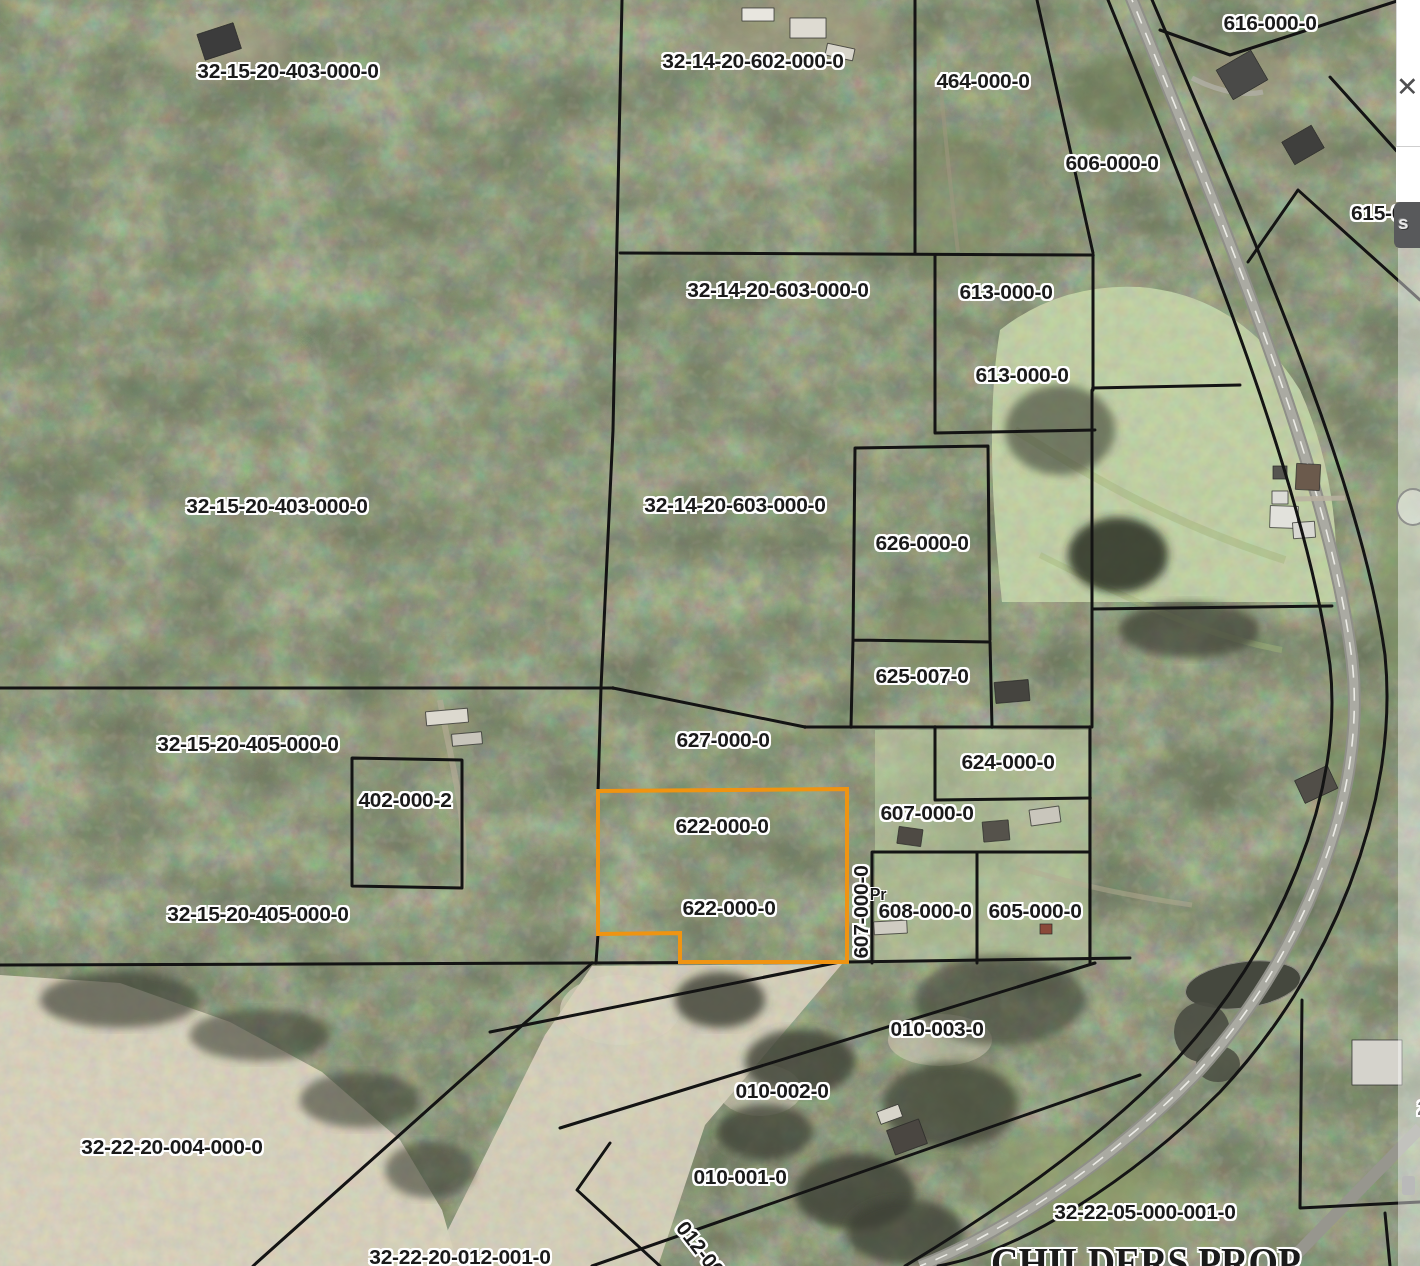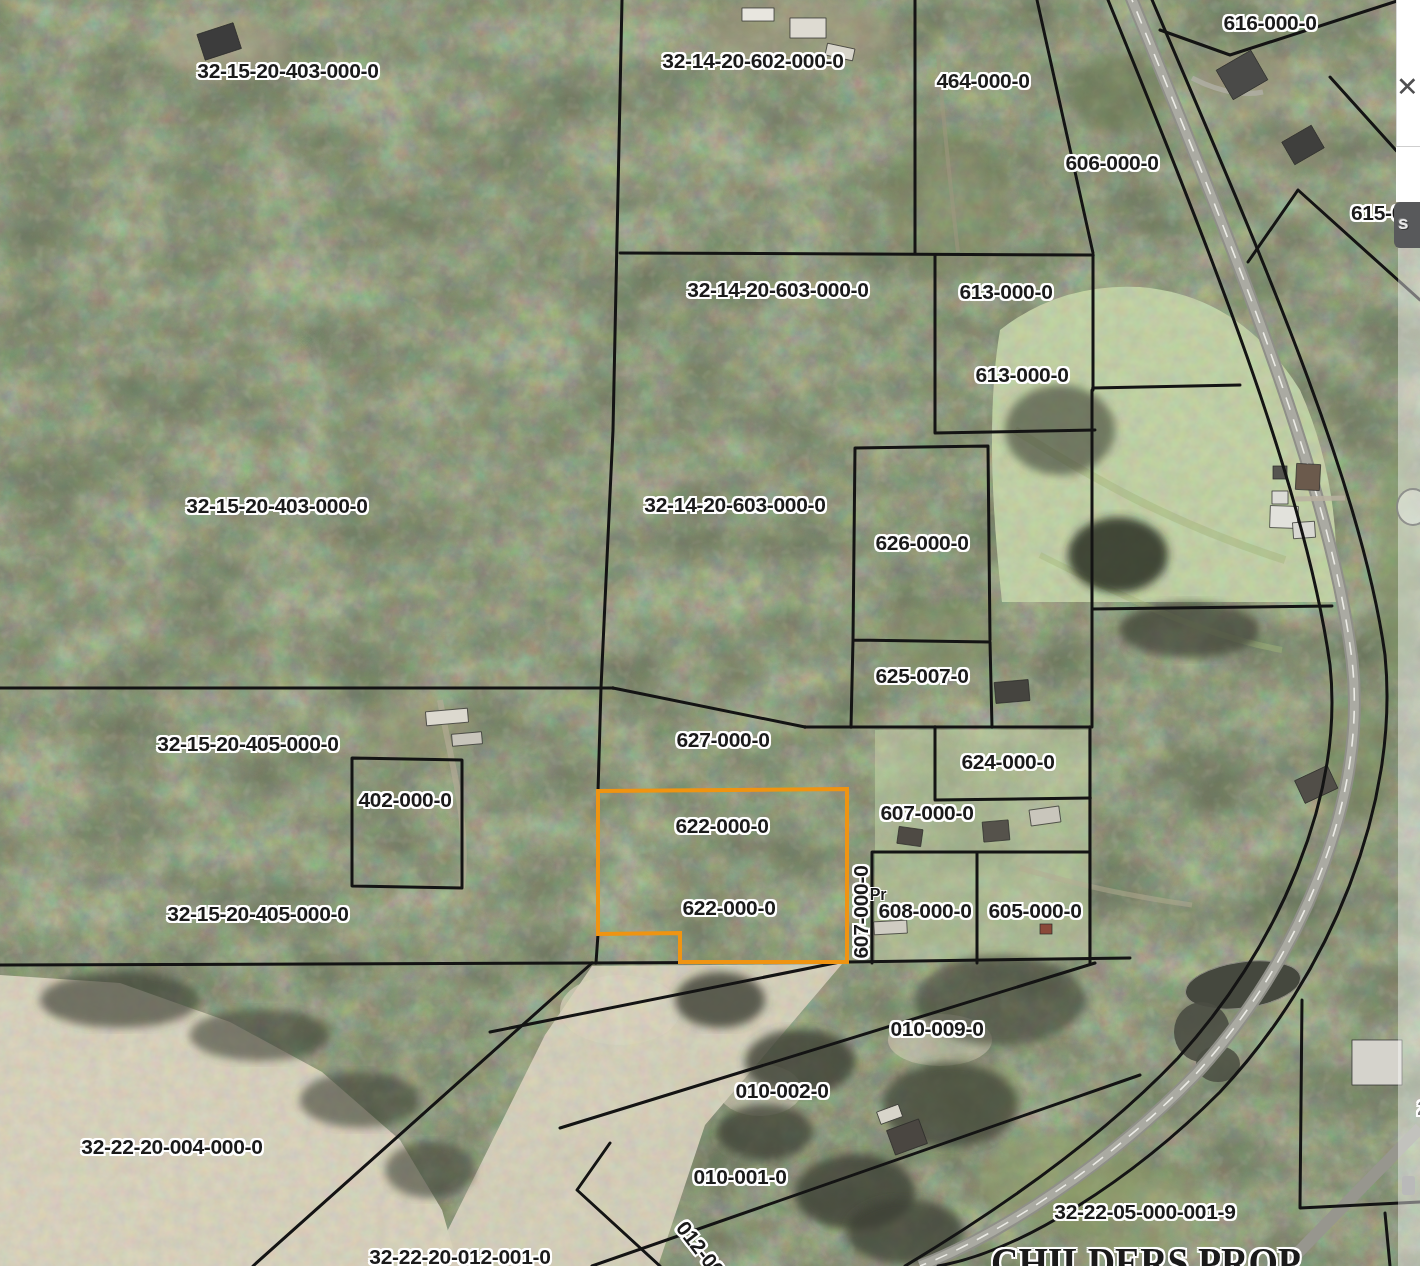--- a/index.html
+++ b/index.html
@@ -209,35 +209,35 @@
   <div class="lbl" style="left:778px;top:290px">32-14-20-603-000-0</div>
   <div class="lbl" style="left:1006px;top:292px">613-000-0</div>
   <div class="lbl" style="left:1022px;top:375px">613-000-0</div>
   <div class="lbl" style="left:277px;top:506px">32-15-20-403-000-0</div>
   <div class="lbl" style="left:735px;top:505px">32-14-20-603-000-0</div>
   <div class="lbl" style="left:922px;top:543px">626-000-0</div>
   <div class="lbl" style="left:922px;top:676px">625-007-0</div>
   <div class="lbl" style="left:723px;top:740px">627-000-0</div>
   <div class="lbl" style="left:1008px;top:762px">624-000-0</div>
   <div class="lbl" style="left:248px;top:744px">32-15-20-405-000-0</div>
-  <div class="lbl" style="left:405px;top:800px">402-000-0</div>
+  <div class="lbl" style="left:405px;top:800px">402-000-2</div>
   <div class="lbl" style="left:722px;top:826px">622-000-0</div>
   <div class="lbl" style="left:927px;top:813px">607-000-0</div>
   <div class="lbl" style="left:729px;top:908px">622-000-0</div>
   <div class="lbl vert" style="left:861px;top:912px">607-000-0</div>
   <div class="lbl" style="left:925px;top:911px">608-000-0</div>
   <div class="lbl" style="left:1035px;top:911px">605-000-0</div>
   <div class="lbl" style="left:258px;top:914px">32-15-20-405-000-0</div>
-  <div class="lbl" style="left:937px;top:1029px">010-009-0</div>
+  <div class="lbl" style="left:937px;top:1029px">010-003-0</div>
   <div class="lbl" style="left:782px;top:1091px">010-002-0</div>
   <div class="lbl" style="left:740px;top:1177px">010-001-0</div>
   <div class="lbl" style="left:172px;top:1147px">32-22-20-004-000-0</div>
   <div class="lbl" style="left:460px;top:1257px">32-22-20-012-001-0</div>
   <div class="lbl rot52" style="left:700px;top:1249px">012-00</div>
-  <div class="lbl" style="left:1145px;top:1212px">32-22-05-000-001-9</div>
+  <div class="lbl" style="left:1145px;top:1212px">32-22-05-000-001-0</div>
   <div class="lbl" style="left:1449px;top:1108px">201-00</div>
   <div class="lbl tiny" style="left:878px;top:895px">Pr</div>
   <div class="lbl big" style="left:1146px;top:1263px">CHILDERS PROP</div>
 
   <div class="edge-white-top"></div>
   <div class="close-btn">✕</div>
   <div class="edge-divider"></div>
   <div class="edge-white-mid"></div>
   <div class="edge-dark-box"></div>
   <div class="edge-frag">s</div>

